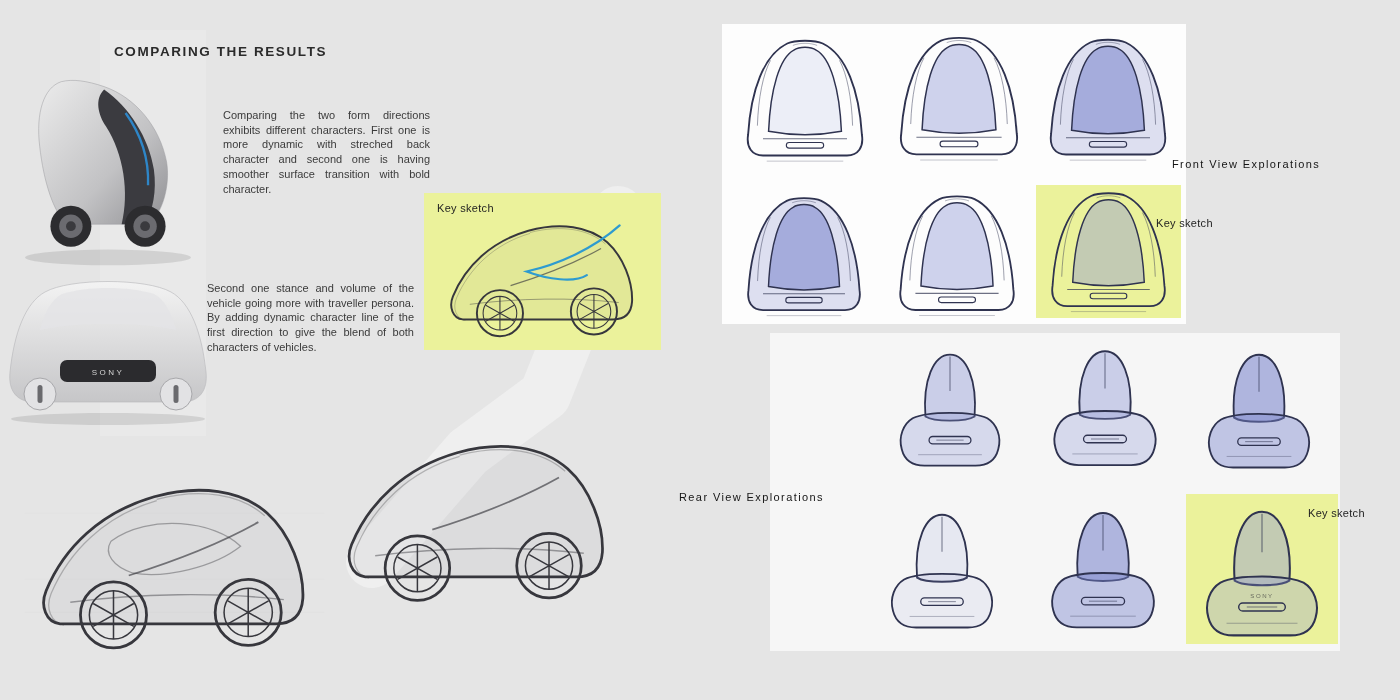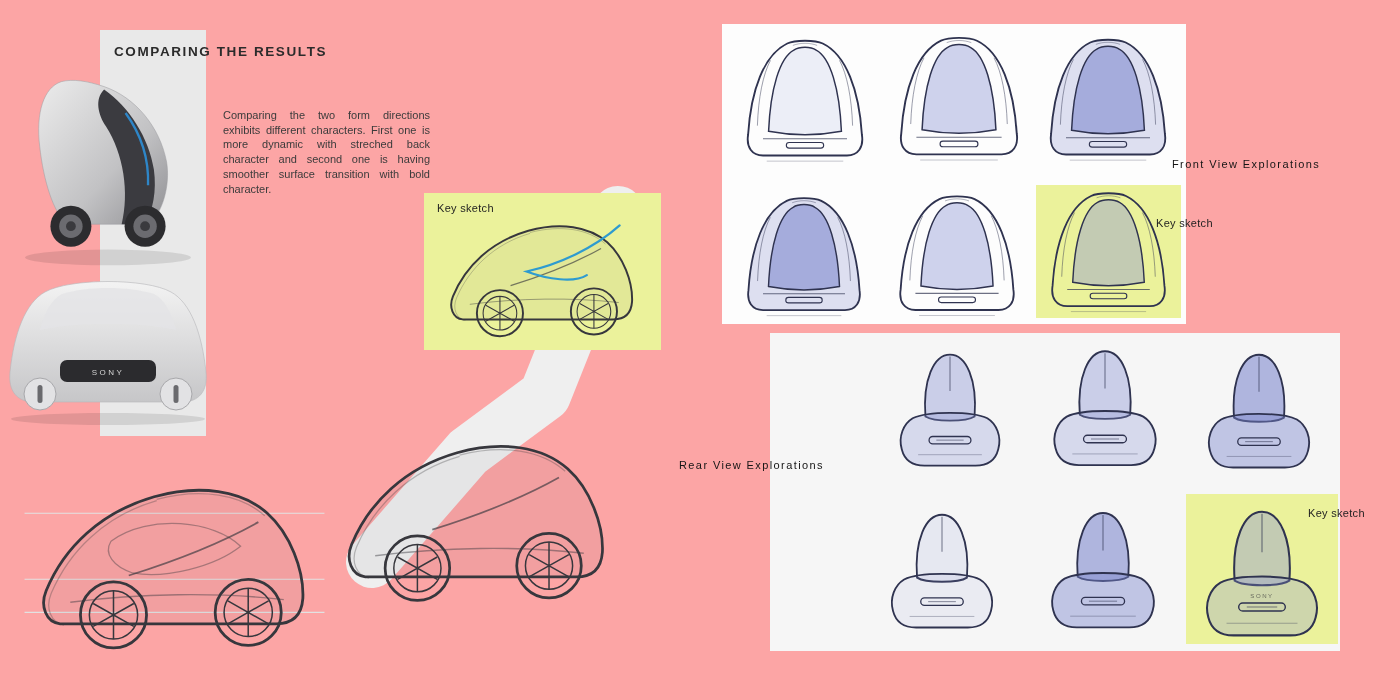--- a/index.html
+++ b/index.html
@@ -1,34 +1,34 @@
 <!DOCTYPE html>
 <html><head>
 <meta charset="utf-8">
 <style>
   html,body{margin:0;padding:0;background:#ffffff;}
-  #board{position:relative;width:1400px;height:700px;background:#fca5a5;overflow:hidden;
+  #board{position:relative;width:1400px;height:700px;background:#e5e5e5;overflow:hidden;
          font-family:"Liberation Sans",sans-serif;color:#2e2e2e;}
   .abs{position:absolute;}
   #gray-band{left:100px;top:30px;width:106px;height:406px;background:#e9e9e9;}
   #watermark{left:0;top:0;width:1400px;height:700px;pointer-events:none;}
   #page-title{left:114px;top:44px;font-size:13.5px;font-weight:bold;letter-spacing:1.6px;color:#2b2b2b;}
   .para{width:207px;font-size:11px;line-height:1.34;text-align:justify;color:#3b3b3b;margin:0;}
   #para-1{left:207px;top:108px;padding-left:16px;}
   #para-2{left:207px;top:281px;}
   #render-side{left:10px;top:70px;width:196px;height:205px;}
   #render-front{left:0px;top:272px;width:216px;height:155px;}
   .key-box{background:#ebf29b;}
   .key-label{font-size:11px;color:#1f1f1f;letter-spacing:.3px;}
   #key-box-side{left:424px;top:193px;width:237px;height:157px;}
   #key-box-side .key-label{position:absolute;left:13px;top:9px;}
   #key-box-side svg{position:absolute;left:3px;top:20px;width:231px;height:133px;}
   .section-label{font-size:11px;letter-spacing:1.4px;color:#151515;}
   #front-label{left:1172px;top:158px;}
-  #rear-label{left:679px;top:459px;}
+  #rear-label{left:679px;top:491px;}
   #front-key-label{left:1156px;top:217px;}
   #rear-key-label{left:1308px;top:507px;}
   #front-panel{left:722px;top:24px;width:464px;height:300px;background:#fdfdfd;}
   #rear-panel{left:770px;top:333px;width:570px;height:318px;background:#f6f6f6;}
   .cell{--ink:#2f3350;}
   .cell svg{width:100%;height:100%;display:block;}
   .shade-light{--glass:rgba(152,160,215,0.16);--body:rgba(152,160,215,0.12);}
   .shade-mid{--glass:rgba(140,150,212,0.42);--body:rgba(140,150,212,0.30);}
   .shade-dark{--glass:rgba(124,135,205,0.58);--body:rgba(124,135,205,0.44);--side:rgba(130,140,205,0.26);}
   .pencil{--ink:#37373d;--glass:rgba(60,60,70,0.05);}
@@ -128,20 +128,21 @@
     <path d="M62 22 C88 14 128 14 154 22 C164 27 172 41 176 58 C140 50 76 50 40 58 C44 41 52 27 62 22 Z" fill="#e4e4e6" opacity="0.8"></path>
     <rect x="60" y="88" width="96" height="22" rx="7" fill="#2b2b2e"></rect>
     <text x="108" y="103" text-anchor="middle" font-size="8" letter-spacing="2.5" fill="#d5d5d5">SONY</text>
     <circle cx="40" cy="122" r="16" fill="#e2e2e4" stroke="#a8a8ab"></circle>
       <rect x="37.5" y="113" width="5" height="18" rx="2.5" fill="#6a6a6e"></rect>
     <circle cx="176" cy="122" r="16" fill="#e2e2e4" stroke="#a8a8ab"></circle>
       <rect x="173.5" y="113" width="5" height="18" rx="2.5" fill="#6a6a6e"></rect>
   </svg>
 
   <p id="para-1" class="abs para">Comparing the two form directions exhibits different characters. First one is more dynamic with streched back character and second one is having smoother surface transition with bold character.</p>
+  <p id="para-2" class="abs para">Second one stance and volume of the vehicle going more with traveller persona. By adding dynamic character line of the first direction to give the blend of both characters of vehicles.</p>
 
   <div id="key-box-side" class="abs key-box cell pencil">
     <span class="key-label">Key sketch</span>
     <svg viewBox="0 0 240 150">
       <use href="#sym-side"></use>
       <path d="M207 14 C178 40 138 58 102 66 C126 75 156 79 170 70" fill="none" stroke="#2e9bd0" stroke-width="2.4" stroke-linecap="round"></path>
     </svg>
   </div>
 
   <svg id="sketch-rough" class="abs cell pencil" viewBox="0 0 240 160">

